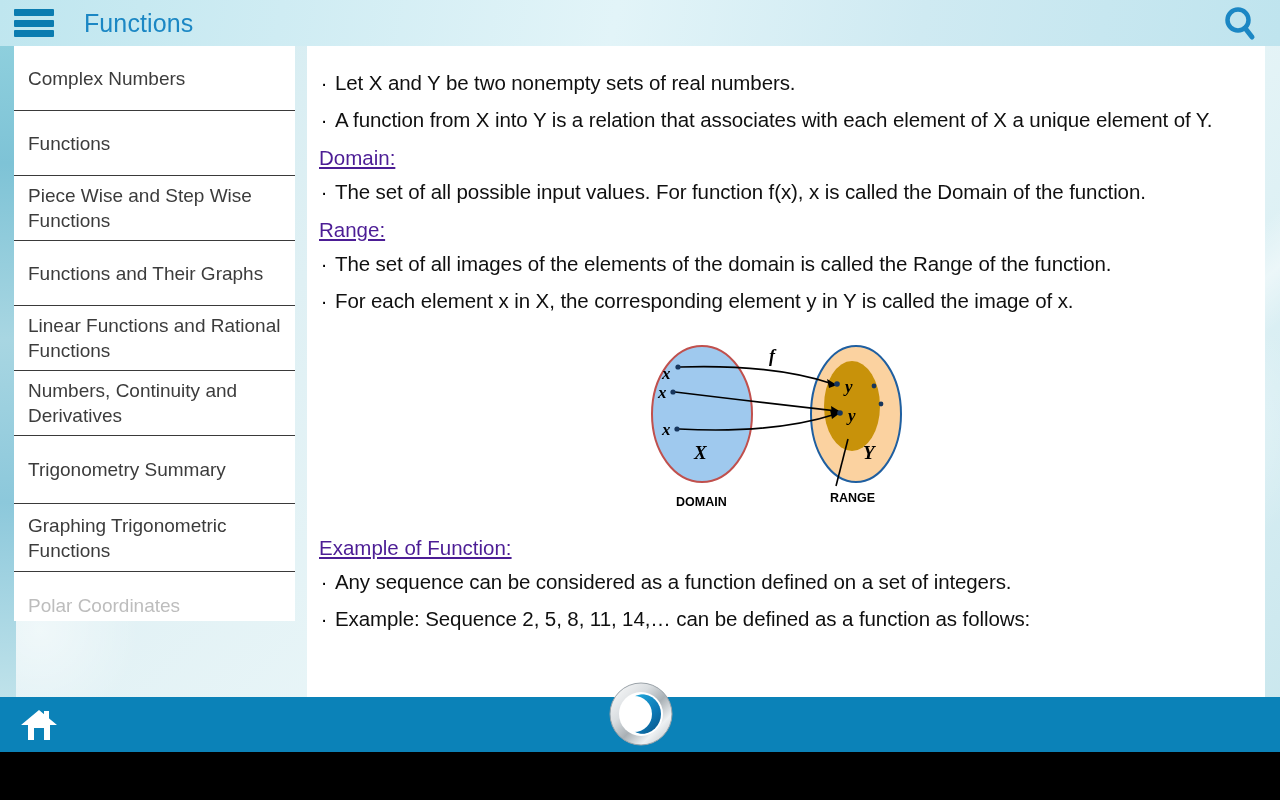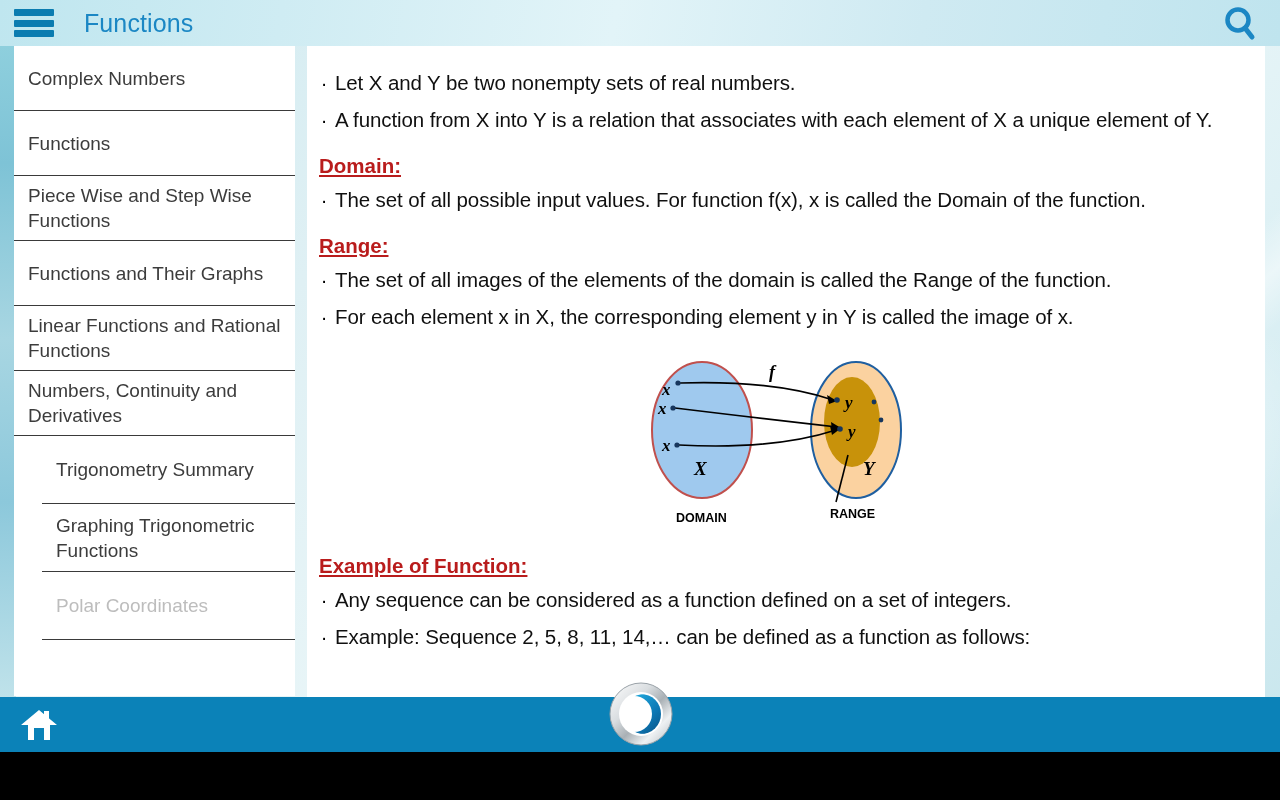--- a/index.html
+++ b/index.html
@@ -46,54 +46,54 @@
   .hamburger { position: absolute; left: 14px; top: 8px; width: 40px; height: 30px;
     display: flex; flex-direction: column; justify-content: space-between; padding: 1px 0; cursor: pointer; }
   .hamburger i { display: block; height: 7px; background: #0a7cb0; border-radius: 1px; }
   .apptitle { position: absolute; left: 84px; top: 0; height: 46px; line-height: 46px;
     font-size: 25px; color: #1b87c4; letter-spacing: .1px; }
   .searchbtn { position: absolute; right: 18px; top: 4px; width: 42px; height: 40px; cursor: pointer; }
   .searchbtn svg { display: block; }
 
   
   .sidebar {
-    position: absolute; left: 14px; top: 46px; width: 281px; height: 650px;
+    position: absolute; left: 14px; top: 46px; width: 281px; height: 575px;
     background: #ffffff; overflow: hidden;
   }
   .side-item {
     position: relative; width: 100%;
     border-bottom: 1px solid #3a3a3a;
     padding: 0 14px;
     display: flex; align-items: center;
     background: #ffffff; cursor: pointer;
   }
   .side-item span { font-size: 19px; color: #3c3c3c; line-height: 25px; }
   .side-item.h1 { height: 65px; }
   .side-item.h2 { height: 65px; }
   .side-item.h3 { height: 65px; }
   .side-item.two { height: 65px; }
-  .side-item.tall { height: 68px; margin-left: 28px; }
+  .side-item.tall { height: 68px; }
   .fade-item { color: #bdbdbd !important; }
   .side-fade {
     position: absolute; left: 14px; bottom: 46px; width: 281px; height: 58px;
     background: linear-gradient(180deg, rgba(255,255,255,0) 0%, rgba(255,255,255,.85) 55%, #ffffff 100%);
     pointer-events: none;
   }
 
   
   .content {
     position: absolute; left: 307px; top: 46px; width: 958px; height: 651px;
     background: #ffffff; overflow: hidden; padding: 22px 30px 0 6px;
   }
   .row { display: flex; align-items: flex-start; margin-bottom: 7px; }
   .bullet { flex: 0 0 auto; width: 22px; text-align: center; font-size: 20px;
             color: #000; line-height: 30px; }
   .btext { font-size: 20.5px; line-height: 30px; color: #101010; letter-spacing: -.1px; text-align: right; }
-  .heading { font-size: 20.5px; line-height: 30px; color: #b91c1c; font-weight: 700;
-             text-decoration: underline; margin: 16px 0 4px 6px; }
+  .heading { font-size: 20.5px; line-height: 30px; color: #4c1d95; font-weight: 400;
+             text-decoration: underline; margin: 8px 0 4px 6px; }
 
   .figure { width: 100%; display: flex; justify-content: center; margin: 18px 0 14px 0; }
 
   
   .bottombar { position: absolute; left: 0; top: 697px; width: 1280px; height: 55px;
     background: #0b82b8; }
   .homeicon { position: absolute; left: 20px; top: 708px; width: 38px; height: 34px; cursor: pointer; }
   .logo-badge { position: absolute; left: 608px; top: 681px; width: 66px; height: 66px; cursor: pointer; }
 
   

